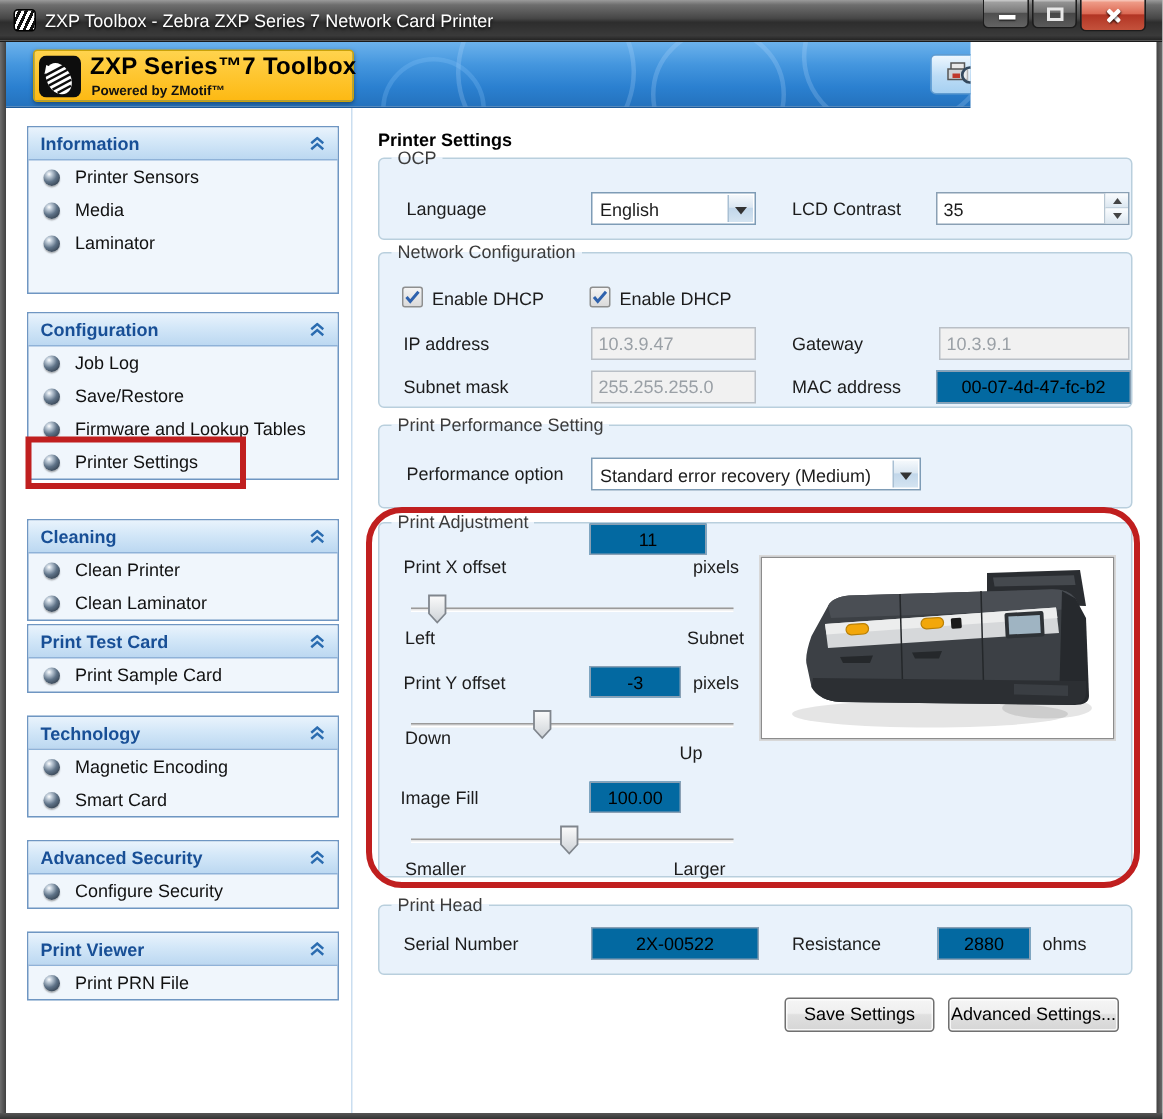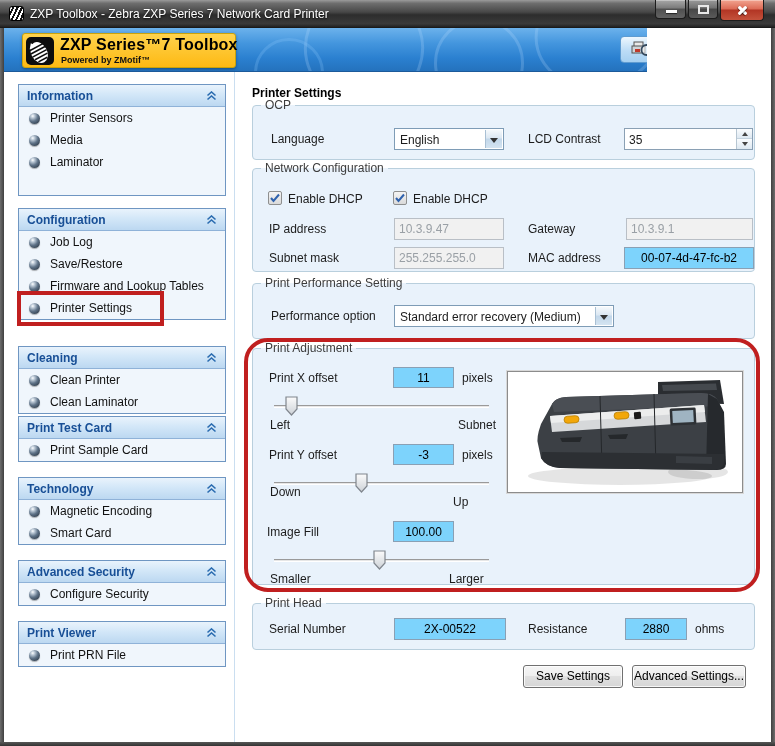--- a/index.html
+++ b/index.html
@@ -72,21 +72,21 @@
     box-shadow:0 1px 1px rgba(0,0,0,.3); }
   .silabel { position:absolute; left:31px; top:4px; color:#111; white-space:nowrap; }
   
   .annot { position:absolute; border:4px solid #c01f1f; pointer-events:none; z-index:40; }
   
   .main-title { position:absolute; left:248px; top:14px; font-weight:bold; color:#000; }
   .group { position:absolute; left:248px; width:503px; background:#e9f2fb; border:1px solid #b9cfdd; border-radius:4px; }
   .glabel { position:absolute; top:-8px; left:8px; padding:0 4px; line-height:15px; color:#3c3c3c;
     background:linear-gradient(180deg,#ffffff 0 7px,#e9f2fb 7px); white-space:nowrap; }
   .lbl { position:absolute; white-space:nowrap; color:#1c1c1c; }
-  .tbox { position:absolute; height:22px; border:1px solid #8aa0b4; background:#7dd3fc; font-family:"Liberation Sans",sans-serif;
+  .tbox { position:absolute; height:22px; border:1px solid #8aa0b4; background:#0369a1; font-family:"Liberation Sans",sans-serif;
     font-size:12px; color:#000; padding:0 4px; }
   .tbox.center { text-align:center; }
   .tbox:disabled { background:#f1f1f1; color:#9aa0a6; border-color:#b9bfc6; }
   .combo { position:absolute; height:22px; background:#fff; border:1px solid #7e9cb6; cursor:pointer; }
   .combo-text { position:absolute; left:5px; top:4px; white-space:nowrap; overflow:hidden; }
   .combo-btn { position:absolute; right:1px; top:1px; bottom:1px; width:17px;
     background:linear-gradient(#f5f9fc,#dbe7f2 45%,#c2d7ea 50%,#d4e4f1); border-left:1px solid #a9c0d4; }
   .combo-btn i { position:absolute; left:4px; top:8px; width:0; height:0;
     border-left:4px solid transparent; border-right:4px solid transparent; border-top:5px solid #333; }
   .spinner { position:absolute; height:22px; background:#fff; border:1px solid #8aa0b4; }
@@ -359,21 +359,21 @@
         <span class="combo-btn">
             <i></i>
           </span>
       </div>
     </div>
 
     <div class="group" style="top:276px;height:237px">
       <span class="glabel">Print Adjustment</span>
 
       <span class="lbl" style="left:16px;top:22px">Print X offset</span>
-      <input class="tbox center" style="left: 140px; top: 18px; width: 61px; height: 21px;" value="11">
+      <input class="tbox center" style="left: 140px; top: 0; width: 78px; height: 21px;" value="11">
       <span class="lbl" style="left:209px;top:22px">pixels</span>
       <div class="slider-track" style="top:56px"></div>
       <svg class="slider-thumb" style="left:32px;top:47px" width="13" height="20" viewBox="0 0 13 20">
         <defs>
             <linearGradient id="g1" x1="0" y1="0" x2="0" y2="1">
               <stop offset="0" stop-color="#fbfbfb"></stop>
               <stop offset="1" stop-color="#cdd2d7"></stop>
             </linearGradient>
           </defs>
         <path d="M1,1 H12 V13 L6.5,19 L1,13 Z" fill="url(#g1)" stroke="#80868d" stroke-width="1.2"></path>

